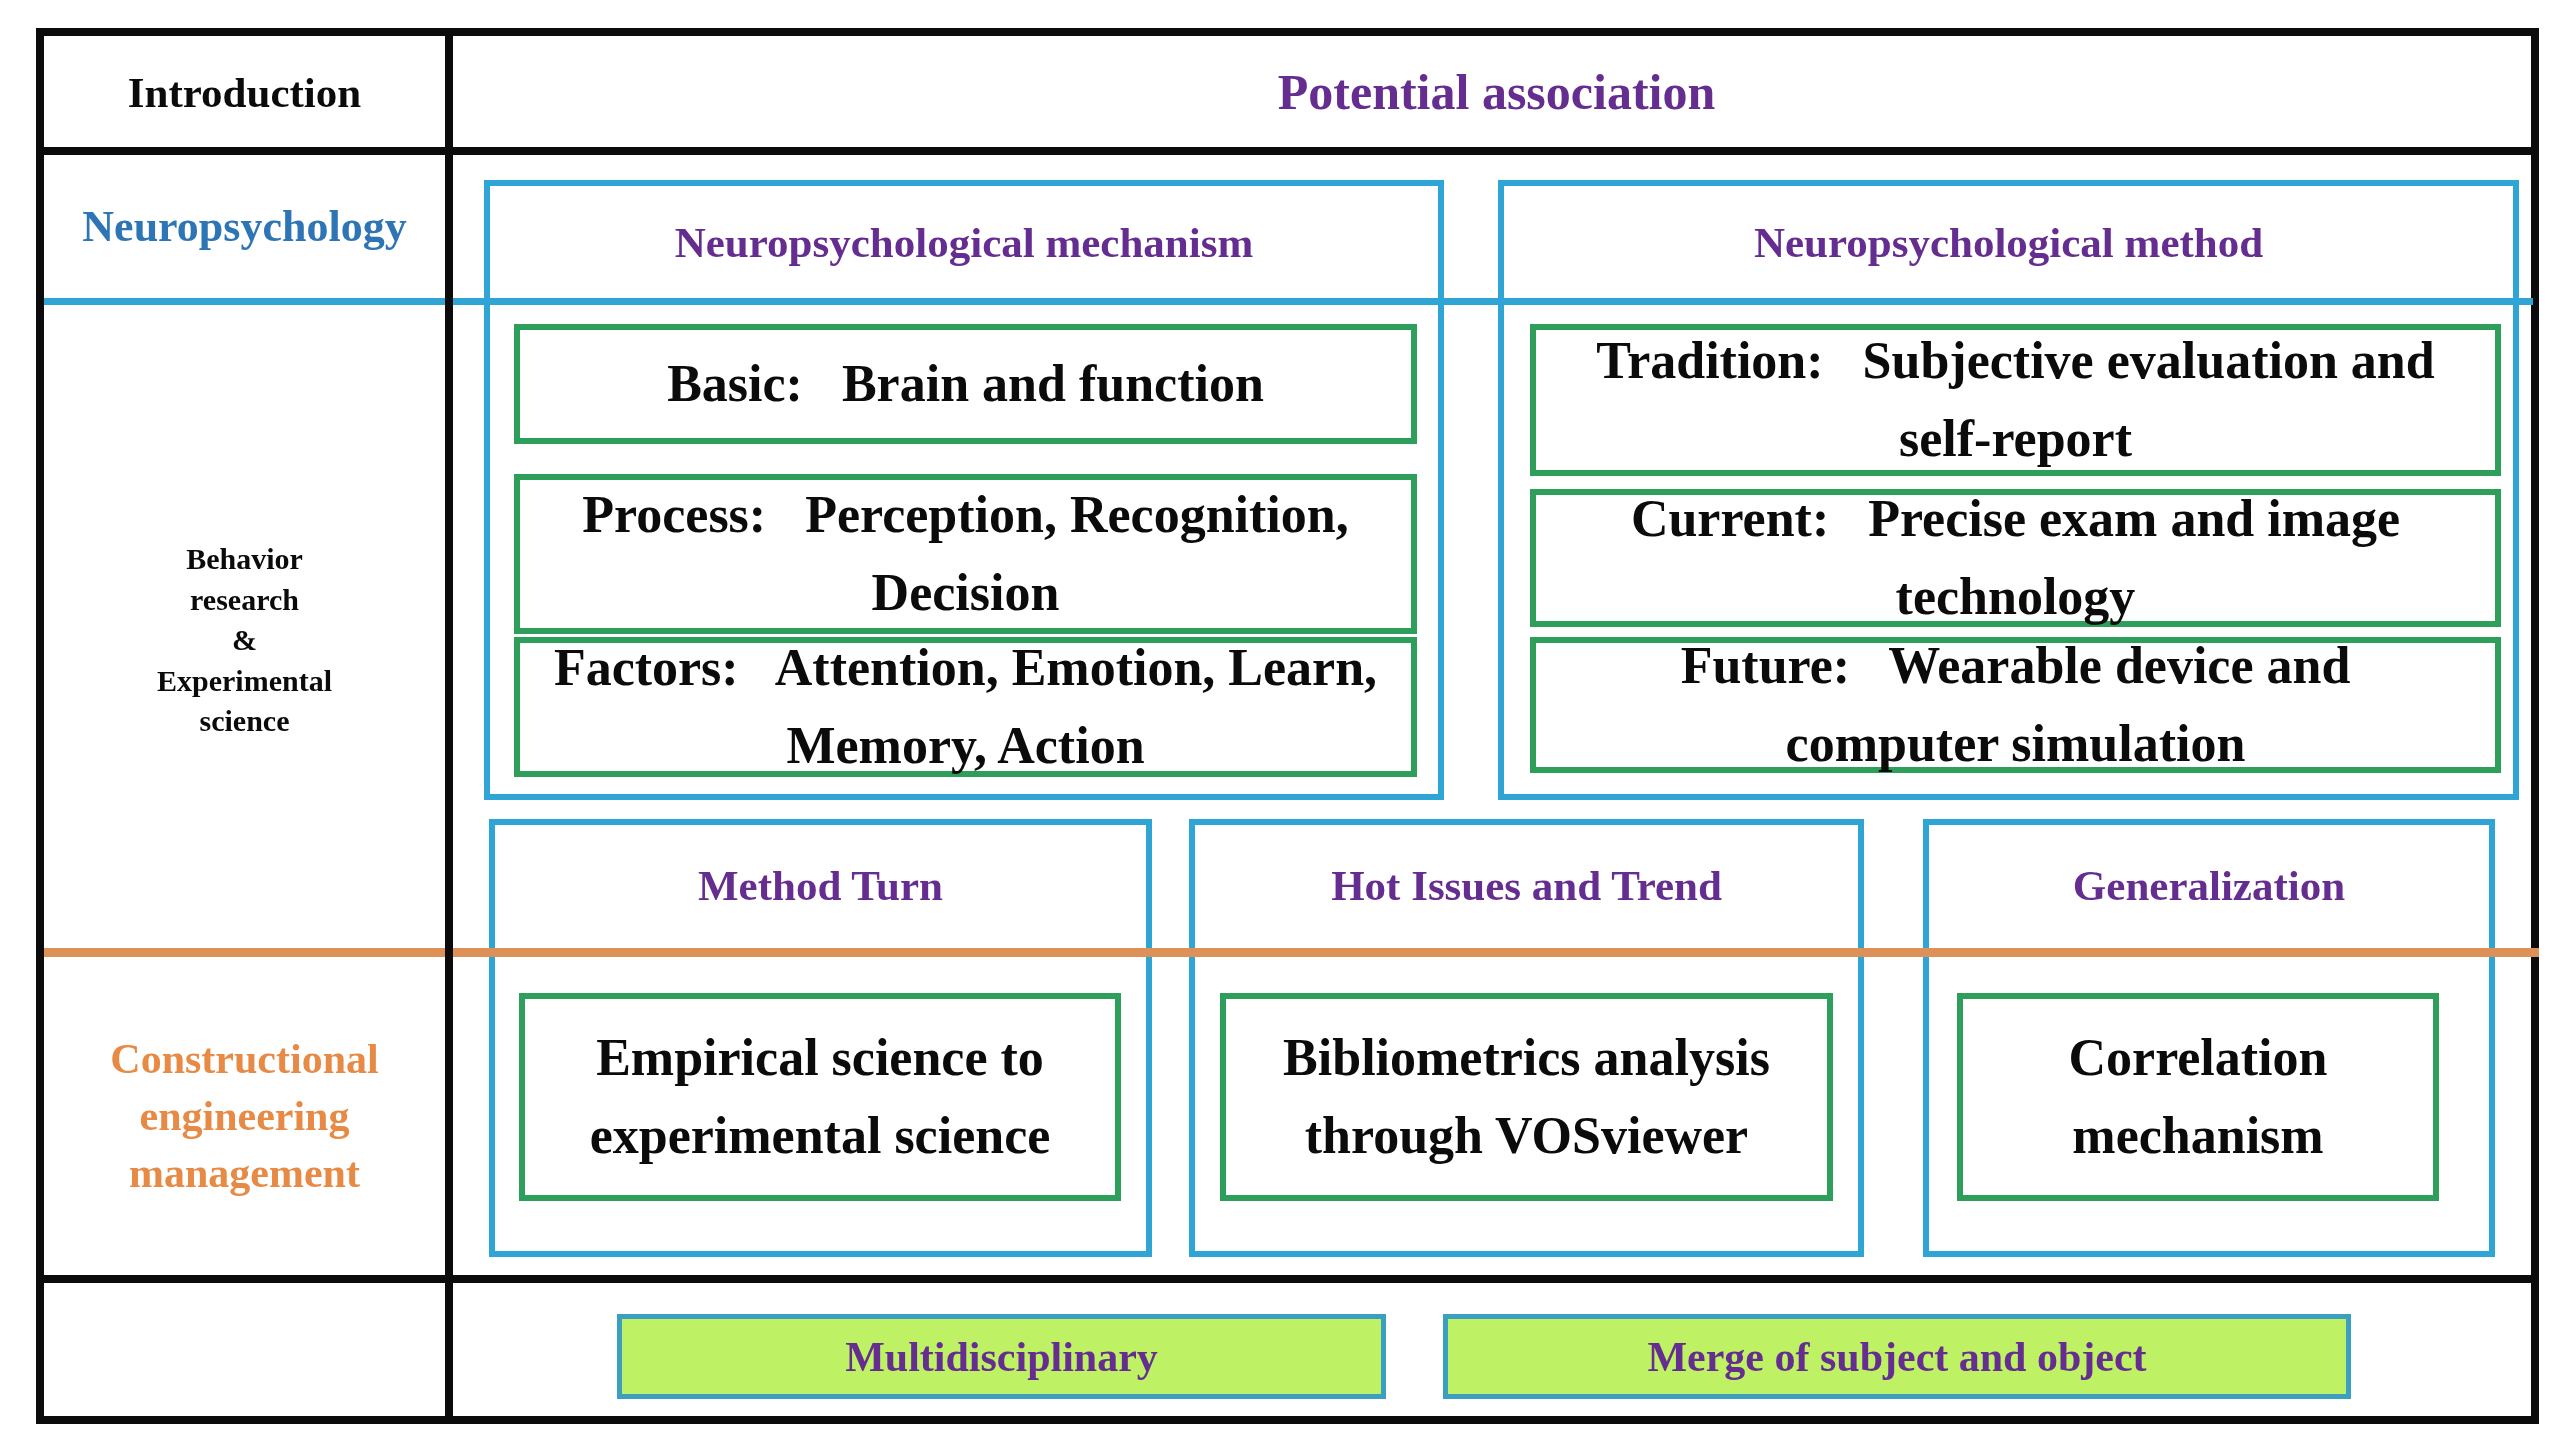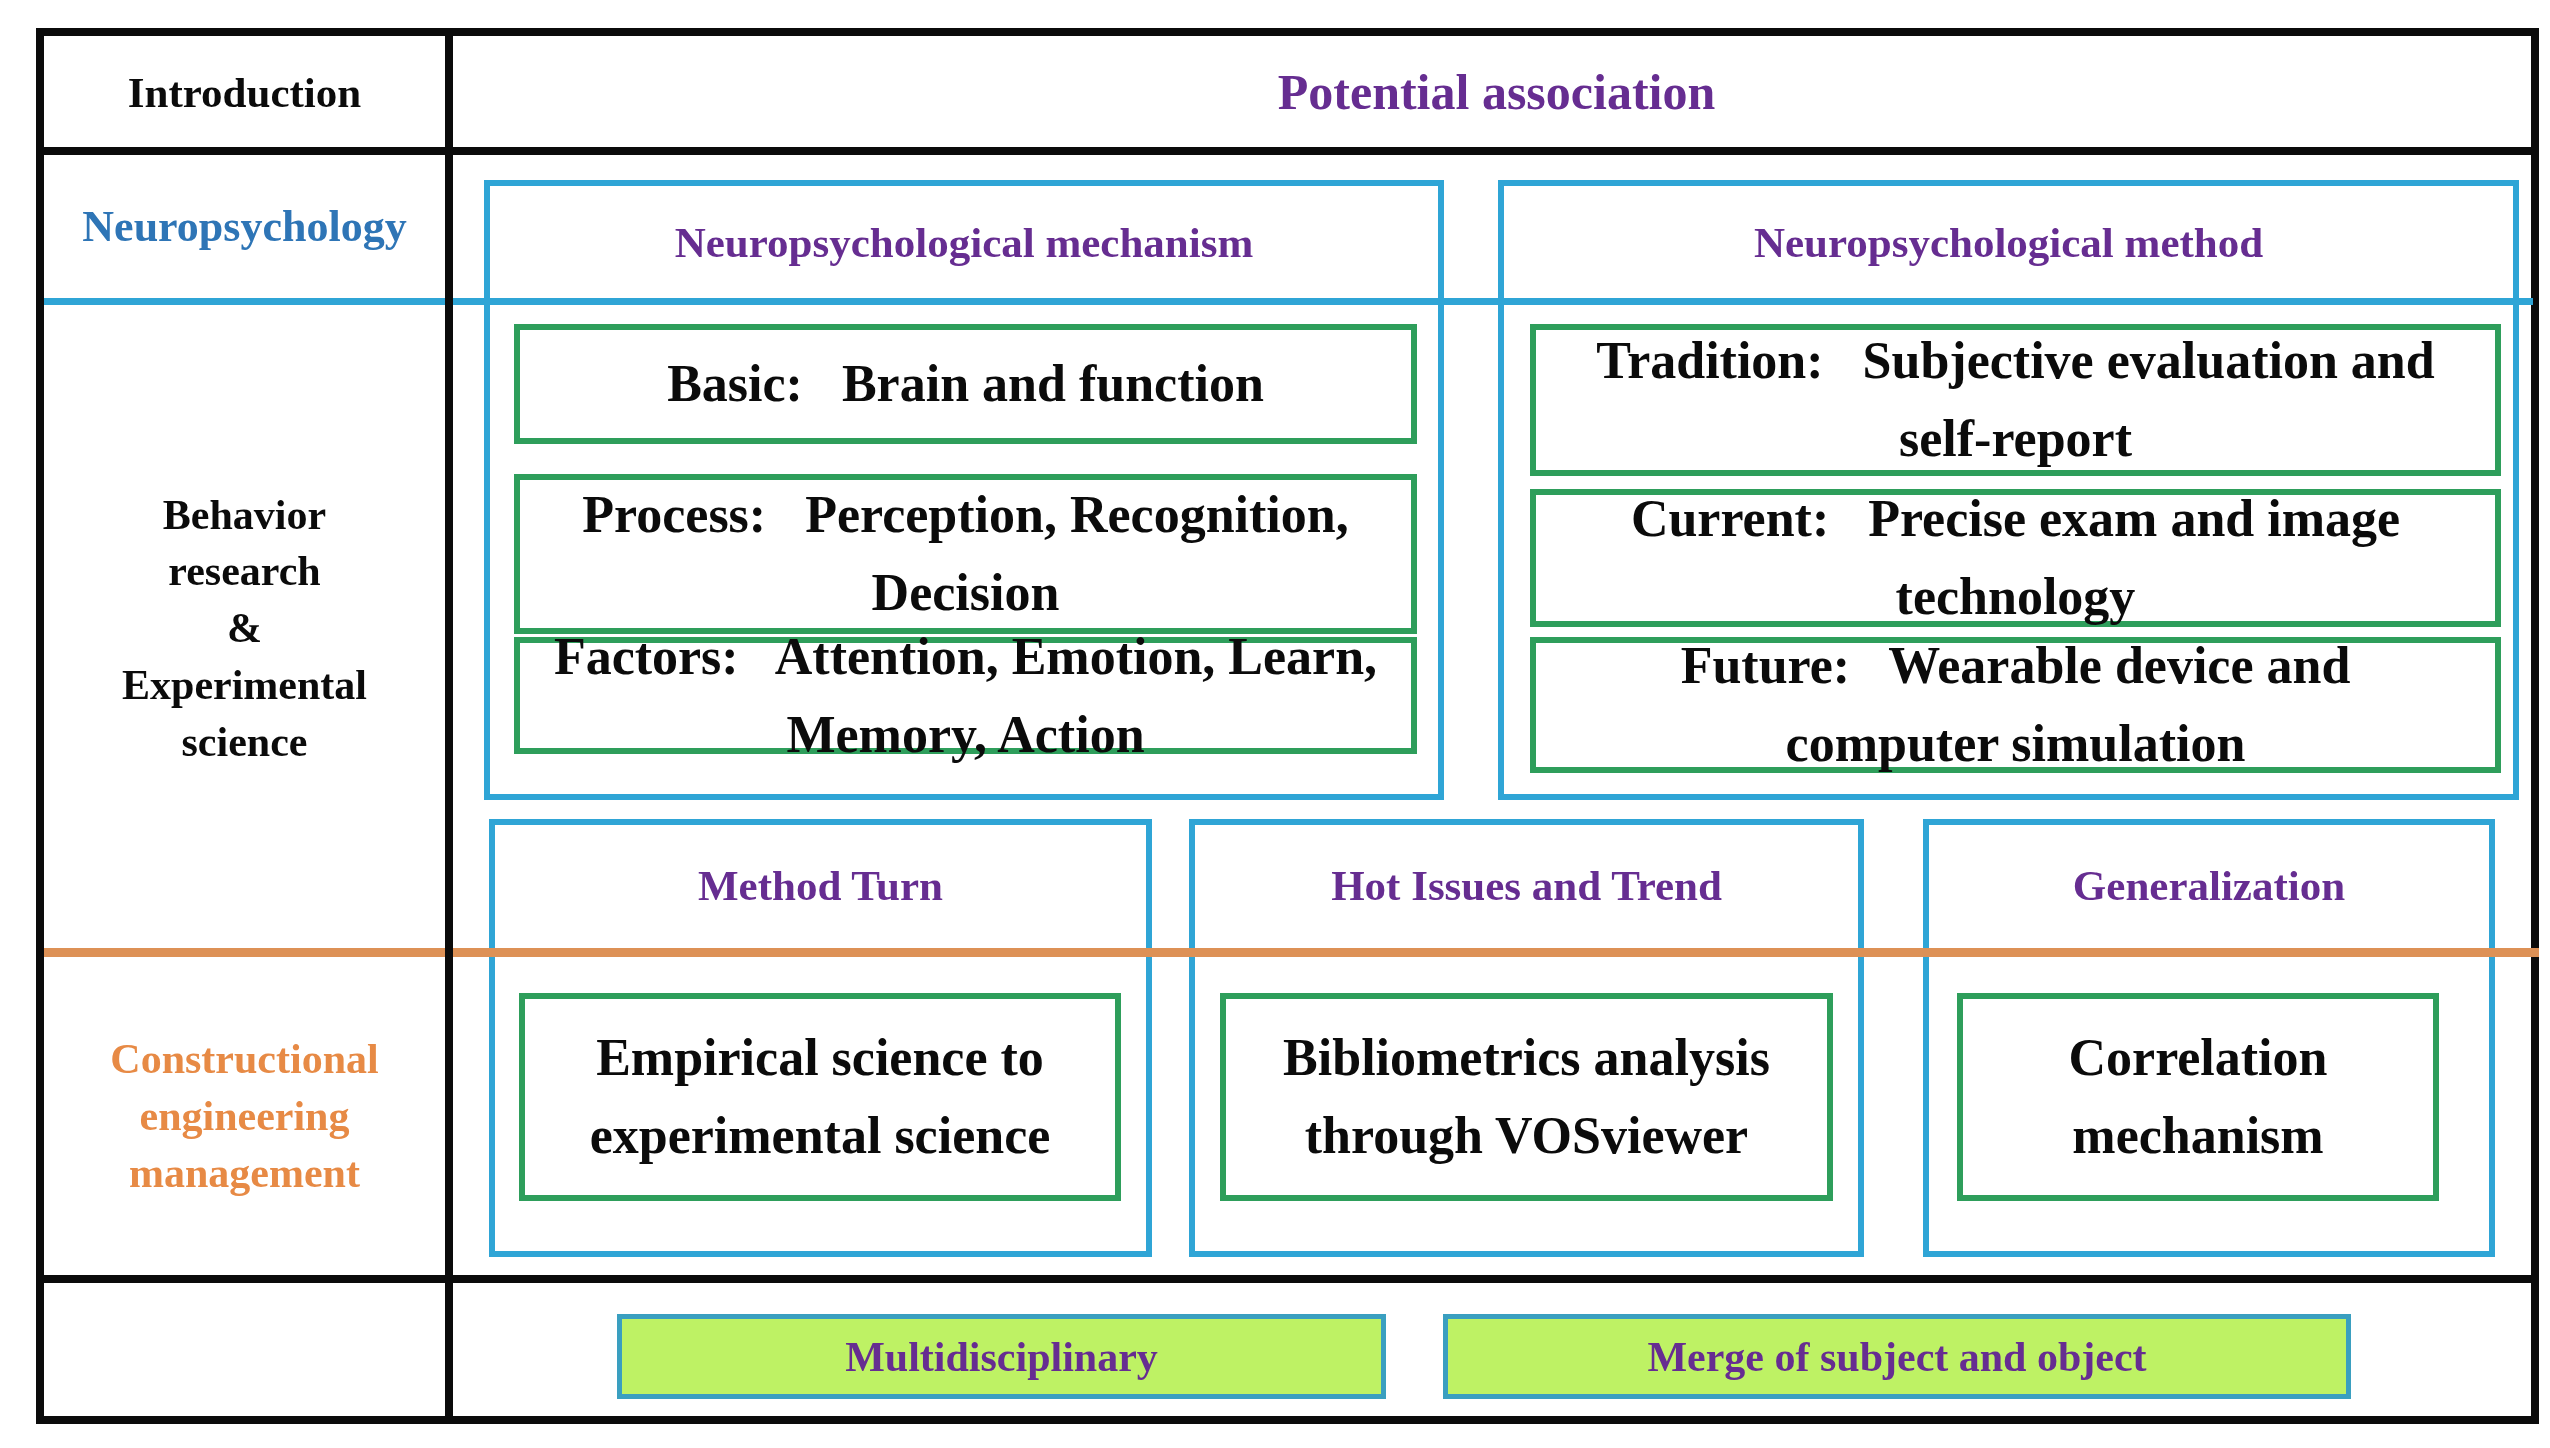--- a/index.html
+++ b/index.html
@@ -32,37 +32,37 @@
   #outer-border{left:24px;top:28px;width:2503px;height:1396px;border:8px solid var(--black);z-index:1;}
   #col-divider{left:433px;top:28px;width:8px;height:1396px;background:var(--black);z-index:6;}
   #row-line-top{left:24px;top:147px;width:2503px;height:8px;background:var(--black);z-index:5;}
   #row-line-bottom{left:24px;top:1275px;width:2503px;height:8px;background:var(--black);z-index:5;}
   #cyan-line{left:32px;top:298px;width:2489px;height:7.2px;background:var(--cyan);z-index:4;}
   #orange-line{left:32px;top:948px;width:2495px;height:8.8px;background:var(--orange-line);z-index:4;}
 
   
   #cell-intro{left:36px;top:40px;width:393px;height:104px;font-size:43px;}
   #cell-neuro{left:32px;top:159px;width:401px;height:135px;font-size:44px;color:var(--blue);}
-  #cell-behavior{left:36px;top:312px;width:393px;height:633px;font-size:42px;line-height:1.35;}
+  #cell-behavior{left:36px;top:324px;width:393px;height:633px;font-size:30px;line-height:1.35;}
   #cell-construct{left:36px;top:961px;width:393px;height:311px;font-size:42px;line-height:1.35;color:var(--orange-text);}
   #cell-conclusion{left:36px;top:1282px;width:393px;height:140px;font-size:42px;line-height:1.3;}
 
   
   #potential{left:449px;top:40px;width:2071px;height:104px;font-size:50px;color:var(--purple);}
 
   
   .cyanbox{border:6.4px solid var(--cyan);background:transparent;z-index:2;}
   .boxtitle{font-size:43px;color:var(--purple);z-index:3;}
   .gbox{border:6.4px solid var(--green);font-size:52px;line-height:1.5;background:#fff;z-index:3;}
 
   #boxA{left:472px;top:180px;width:960px;height:620px;}
   #boxA-title{left:481px;top:192px;width:942px;height:100px;}
   #gA1{left:502px;top:324px;width:903px;height:120px;}
   #gA2{left:502px;top:474px;width:903px;height:160px;}
-  #gA3{left:502px;top:637px;width:903px;height:117px;}
+  #gA3{left:502px;top:637px;width:903px;height:140px;}
 
   #boxB{left:1486px;top:180px;width:1021px;height:620px;}
   #boxB-title{left:1494px;top:192px;width:1005px;height:100px;}
   #gB1{left:1518px;top:324px;width:971px;height:152px;}
   #gB2{left:1518px;top:489px;width:971px;height:138px;}
   #gB3{left:1518px;top:637px;width:971px;height:136px;}
 
   
   #boxM1{left:477px;top:819px;width:663px;height:438px;}
   #boxM1-title{left:477px;top:829px;width:663px;height:112px;}

